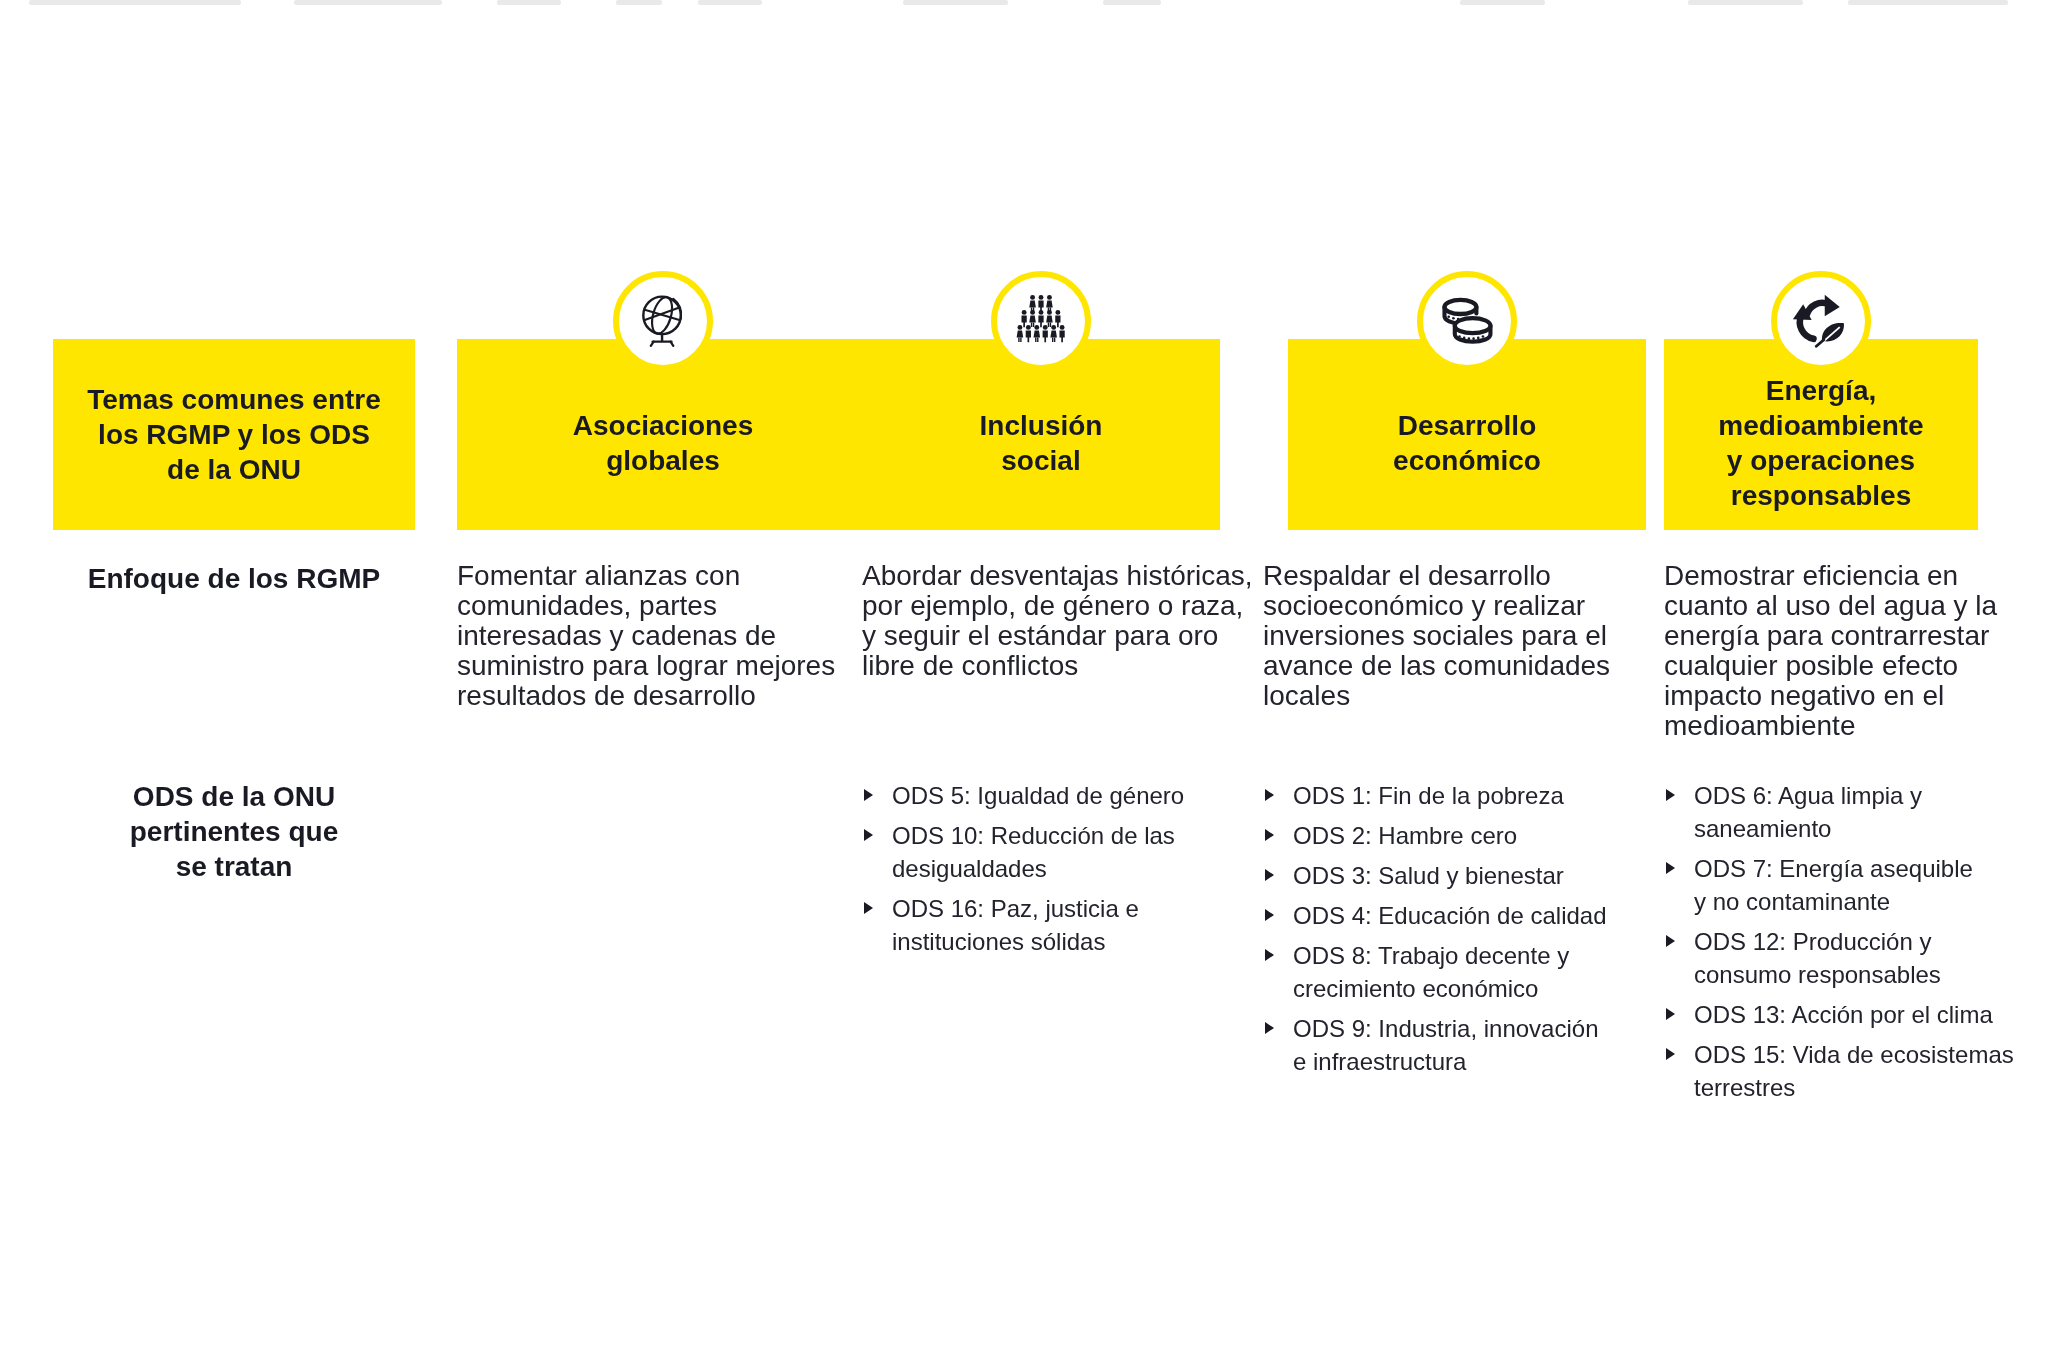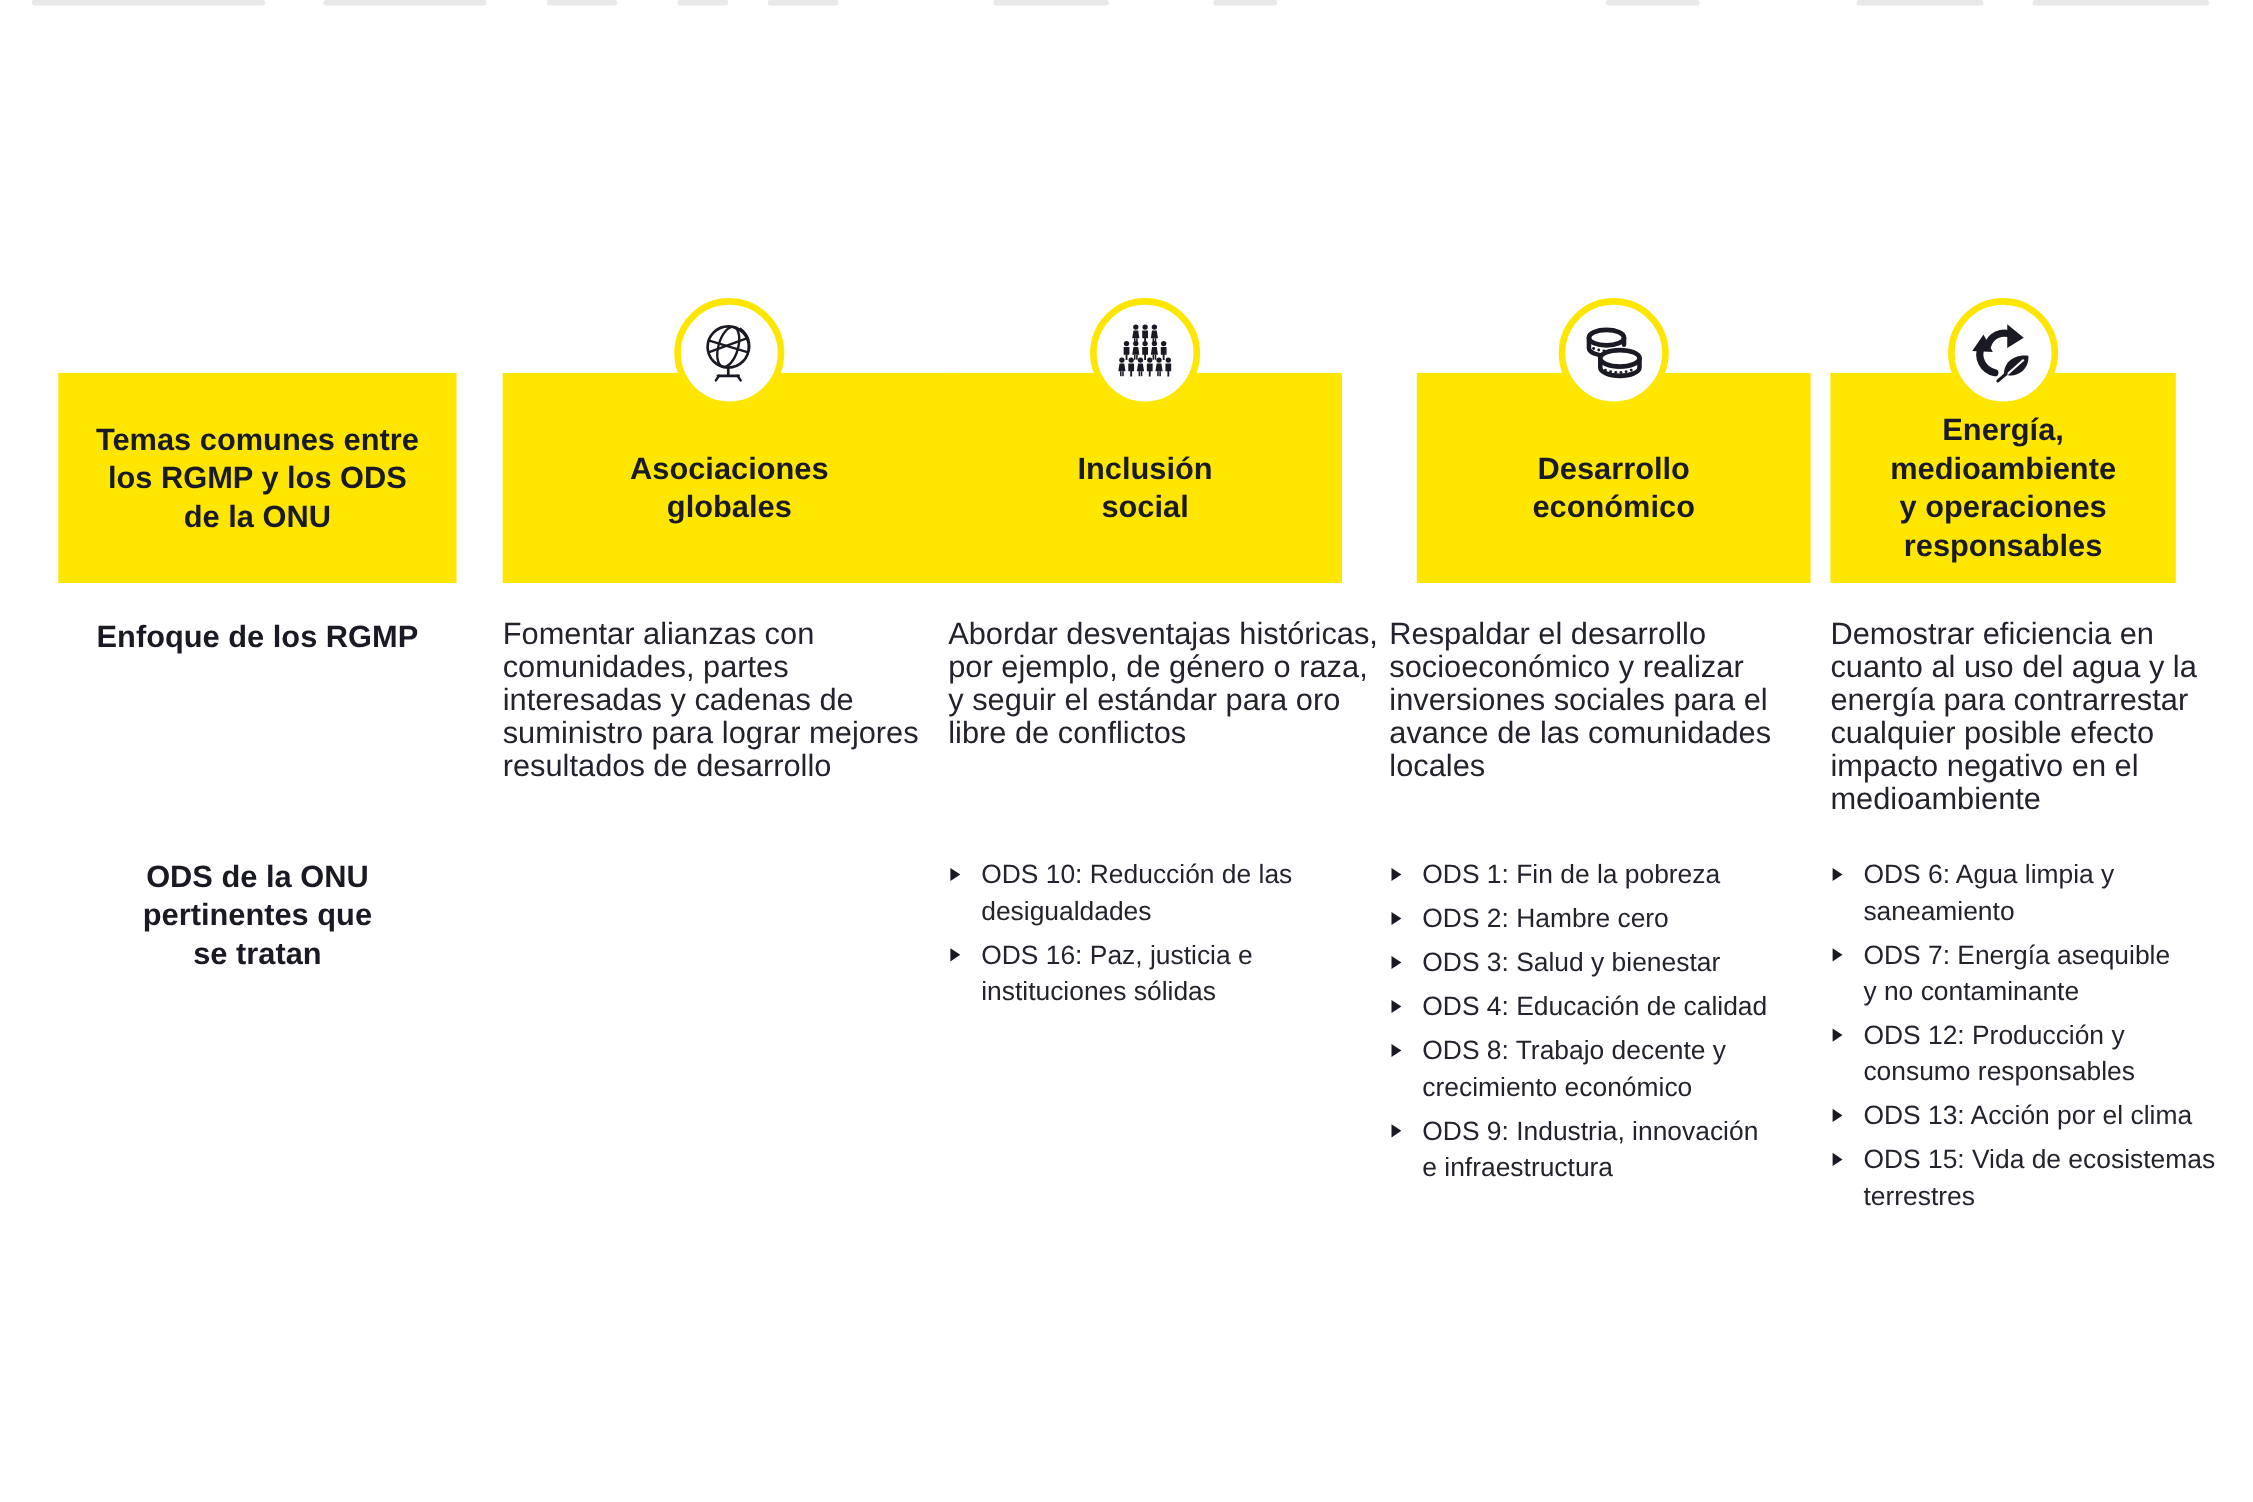--- a/index.html
+++ b/index.html
@@ -137,20 +137,24 @@
     <div class="box-title">Inclusión
 social</div>
   </div>
   <div class="focus-text">Abordar desventajas históricas,
 por ejemplo, de género o raza,
 y seguir el estándar para oro
 libre de conflictos</div>
   <div class="ods-list">
       <div class="ods-item">
         <span class="tri"></span>
+        <span class="item-text">ODS 5: Igualdad de género</span>
+      </div>
+      <div class="ods-item">
+        <span class="tri"></span>
         <span class="item-text">ODS 10: Reducción de las
 desigualdades</span>
       </div>
       <div class="ods-item">
         <span class="tri"></span>
         <span class="item-text">ODS 16: Paz, justicia e
 instituciones sólidas</span>
       </div>
     </div>
 </div>

